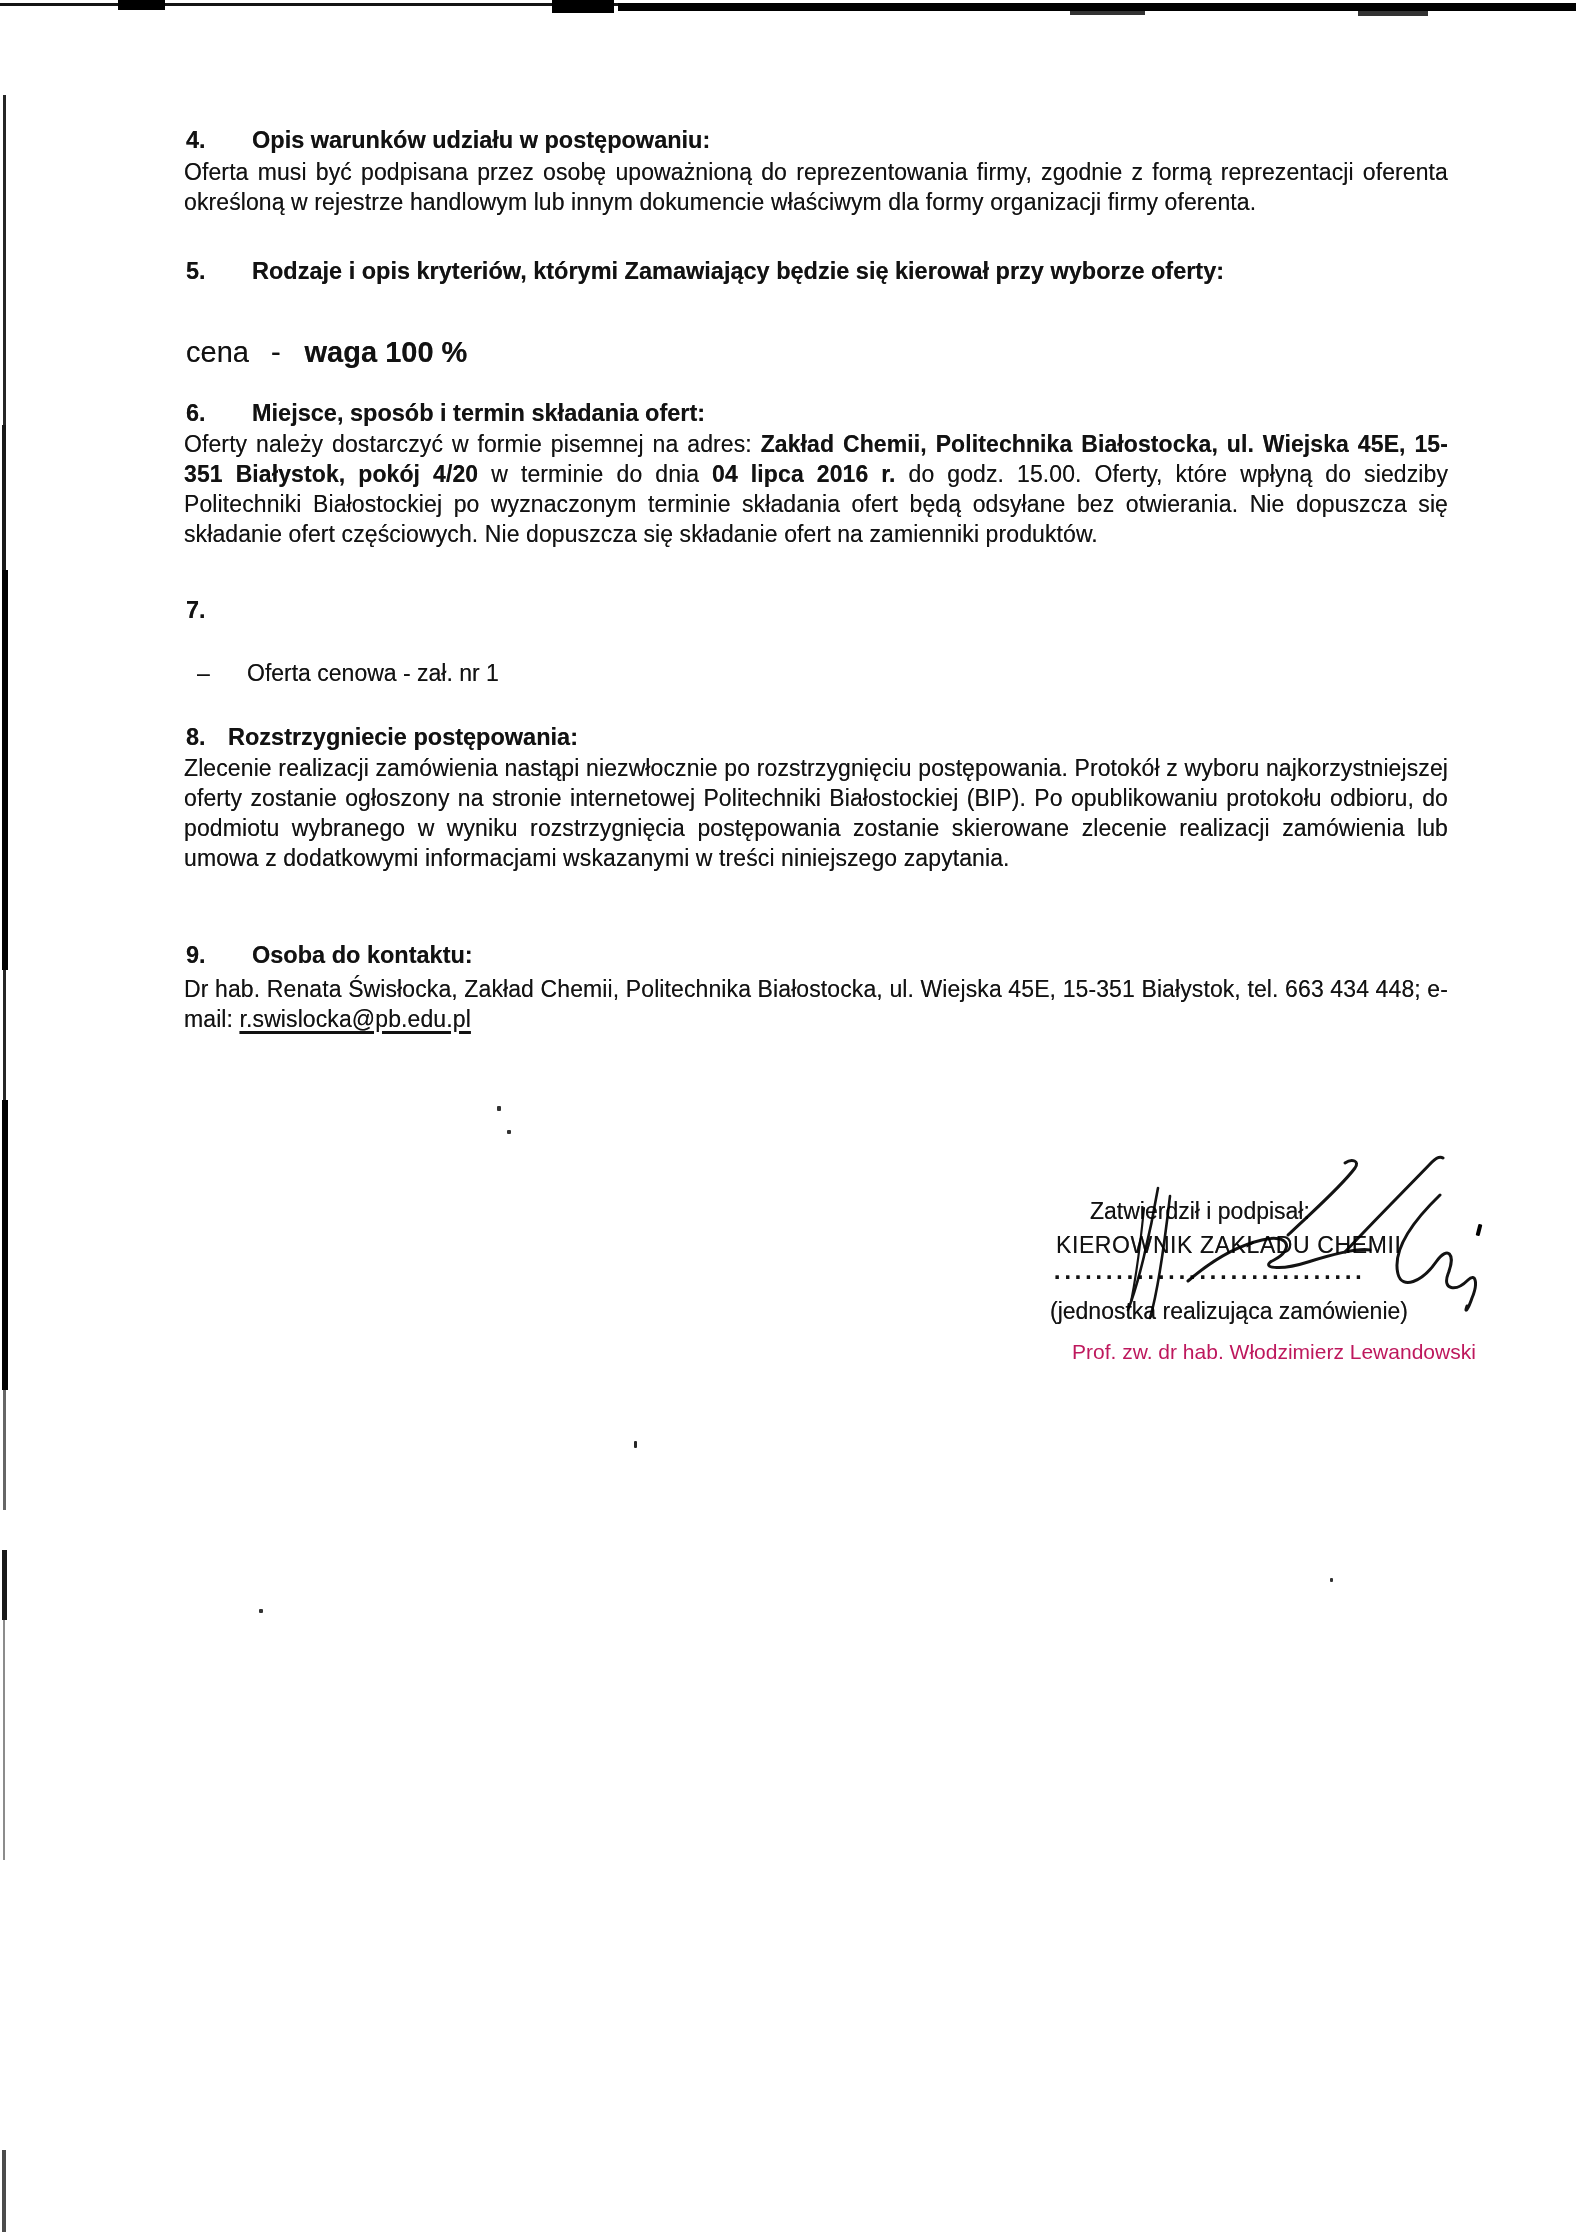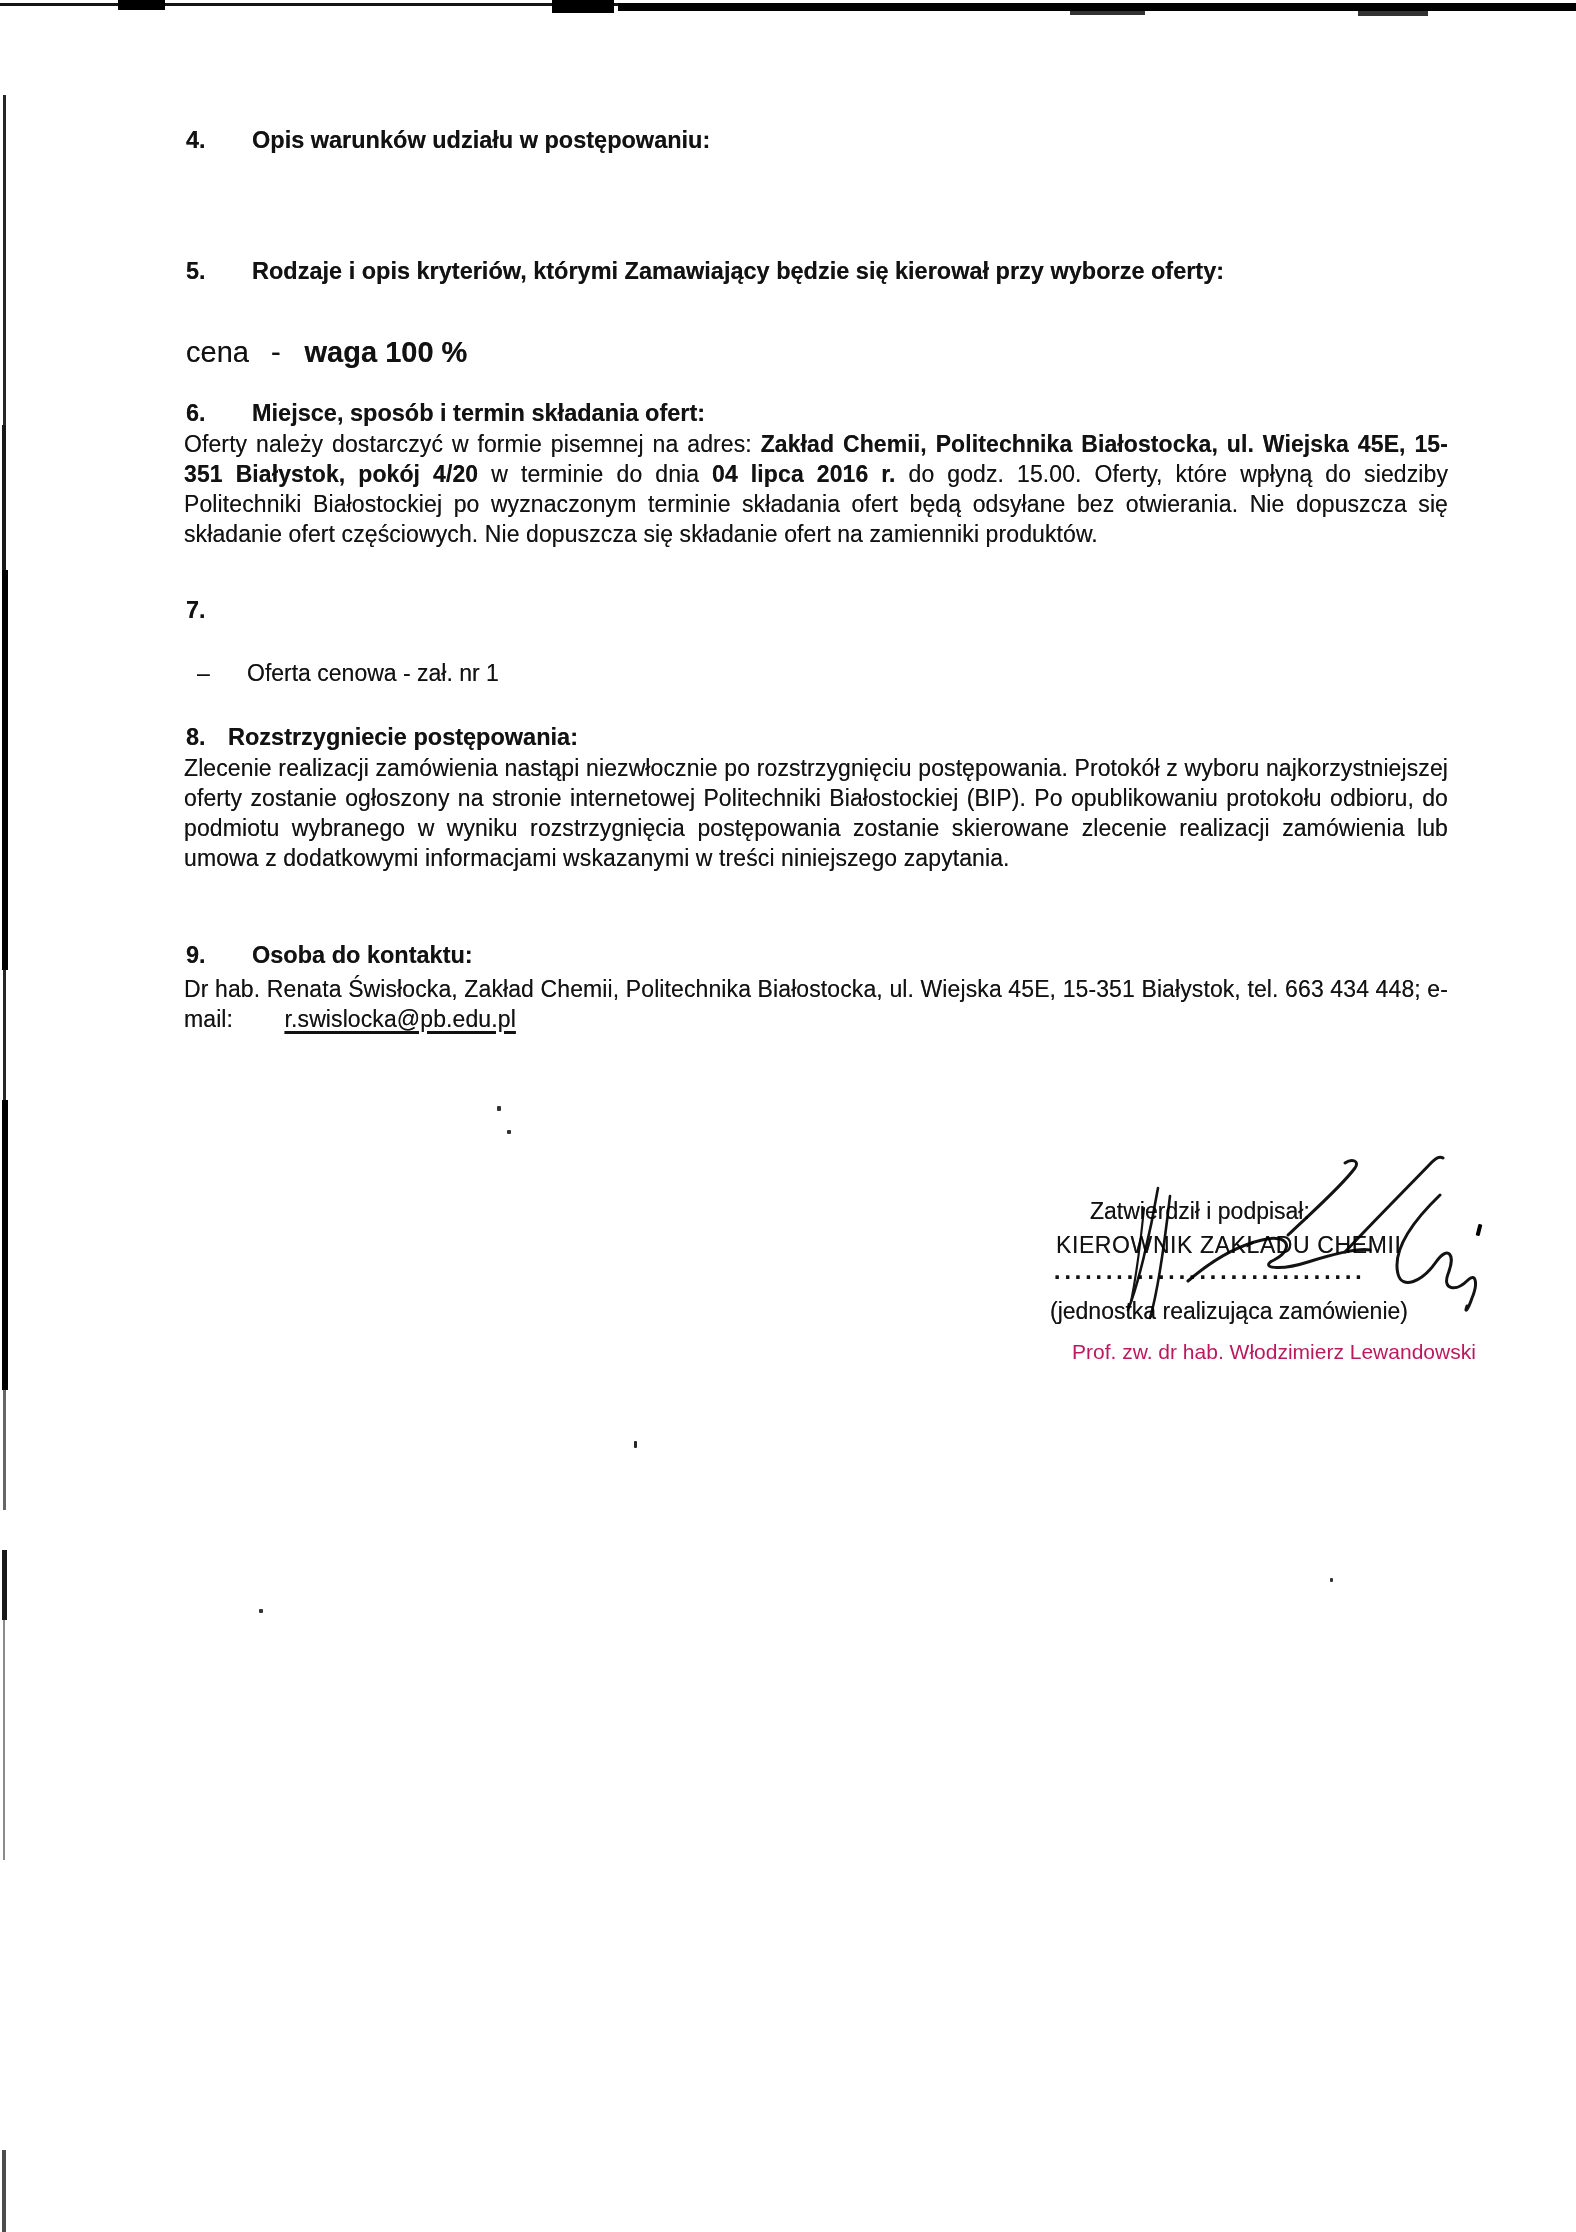--- a/index.html
+++ b/index.html
@@ -22,21 +22,20 @@
   }
   .bold{font-weight:bold;}
   .criteria{font-size:29px;white-space:nowrap;}
   .criteria .dash{margin:0 24px 0 22px;}
   .list-item{display:flex;font-size:23px;white-space:nowrap;}
   .list-dash{width:50px;flex:0 0 auto;}
   .email{
     text-decoration:underline;
     text-decoration-thickness:2.5px;
     text-underline-offset:4px;
-    margin-left:45px;
   }
   .sig-line{font-size:23px;white-space:nowrap;}
   .sig-upper{letter-spacing:0.6px;}
   .sig-dots{font-size:23px;font-weight:bold;letter-spacing:4px;white-space:nowrap;}
   .sig-prof{font-size:21px;color:#be185d;text-shadow:none;white-space:nowrap;}
   .artifact{background:#000;}
   .speck{background:#000;border-radius:1px;}
   svg.signature{overflow:visible;}
 </style>
 </head>
@@ -65,20 +64,21 @@
   <div class="abs speck" style="left:507px;top:1130px;width:4px;height:4px;opacity:.8;"></div>
   <div class="abs speck" style="left:634px;top:1441px;width:3px;height:7px;opacity:.85;"></div>
   <div class="abs speck" style="left:1330px;top:1578px;width:3px;height:4px;opacity:.8;"></div>
   <div class="abs speck" style="left:259px;top:1609px;width:4px;height:4px;opacity:.8;"></div>
   <div class="abs speck" style="left:1477px;top:1224px;width:4px;height:12px;transform:rotate(14deg);"></div>
 
   <div class="abs sec-head" style="left:186px;top:126px;">
     <span class="sec-num">4.</span>
     <span>Opis warunków udziału w postępowaniu:</span>
   </div>
+  <div class="abs para" style="left:184px;top:157px;">Oferta musi być podpisana przez osobę upoważnioną do reprezentowania firmy, zgodnie z formą reprezentacji oferenta określoną w rejestrze handlowym lub innym dokumencie właściwym dla formy organizacji firmy oferenta.</div>
 
   <div class="abs sec-head" style="left:186px;top:257px;">
     <span class="sec-num">5.</span>
     <span>Rodzaje i opis kryteriów, którymi Zamawiający będzie się kierował przy wyborze oferty:</span>
   </div>
 
   <div class="abs criteria" style="left:186px;top:336px;">
     <span>cena</span><span class="dash">-</span><span class="bold">waga 100 %</span>
   </div>
 

